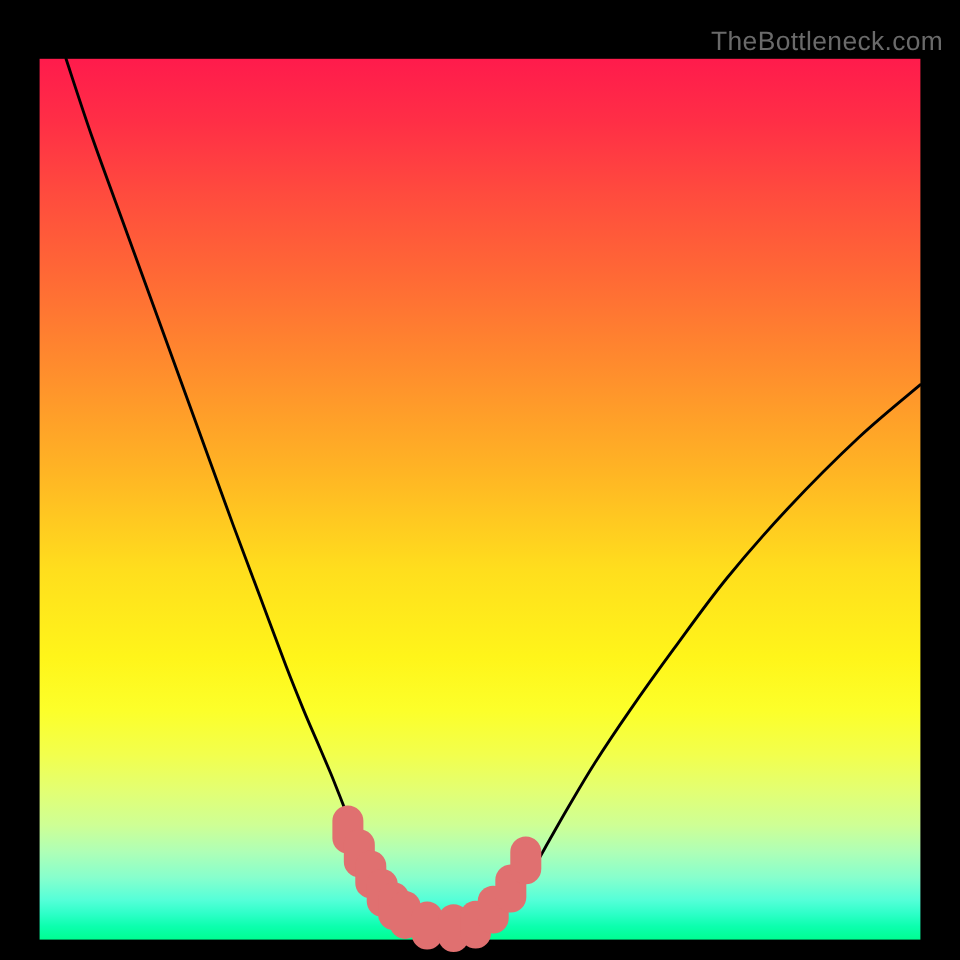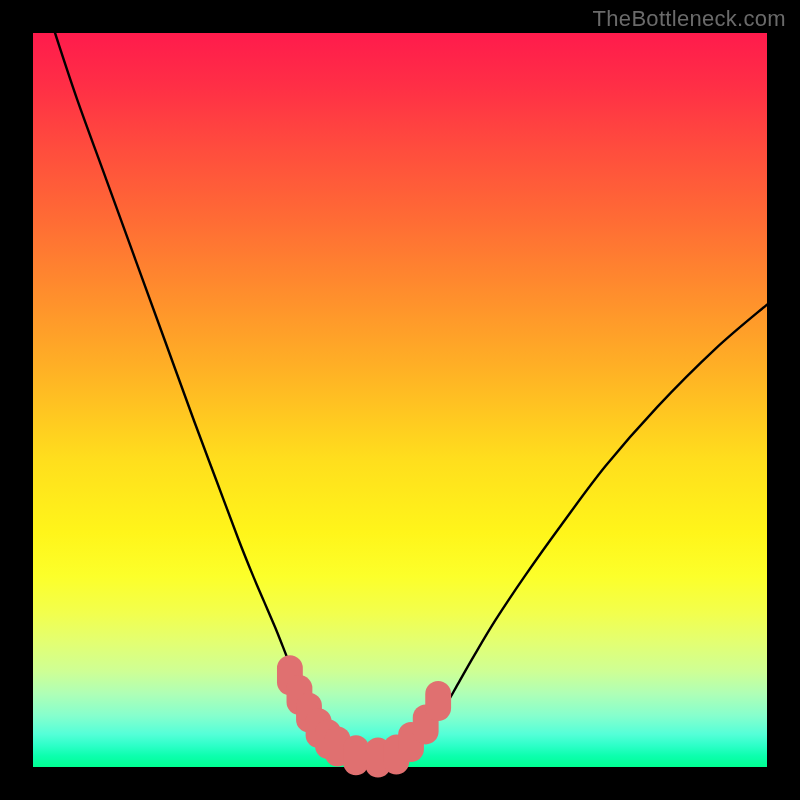--- a/index.html
+++ b/index.html
@@ -7,21 +7,21 @@
     padding: 0;
     width: 800px;
     height: 800px;
     background: #000;
     overflow: hidden;
     font-family: Arial, Helvetica, sans-serif;
   }
   .frame {
     position: absolute;
     left: 0;
-    top: 0;
+    top: 16px;
     width: 800px;
     height: 660px;
     background: #000;
   }
   .plot-area {
     position: absolute;
     left: 33px;
     top: 33px;
     width: 734px;
     height: 734px;

